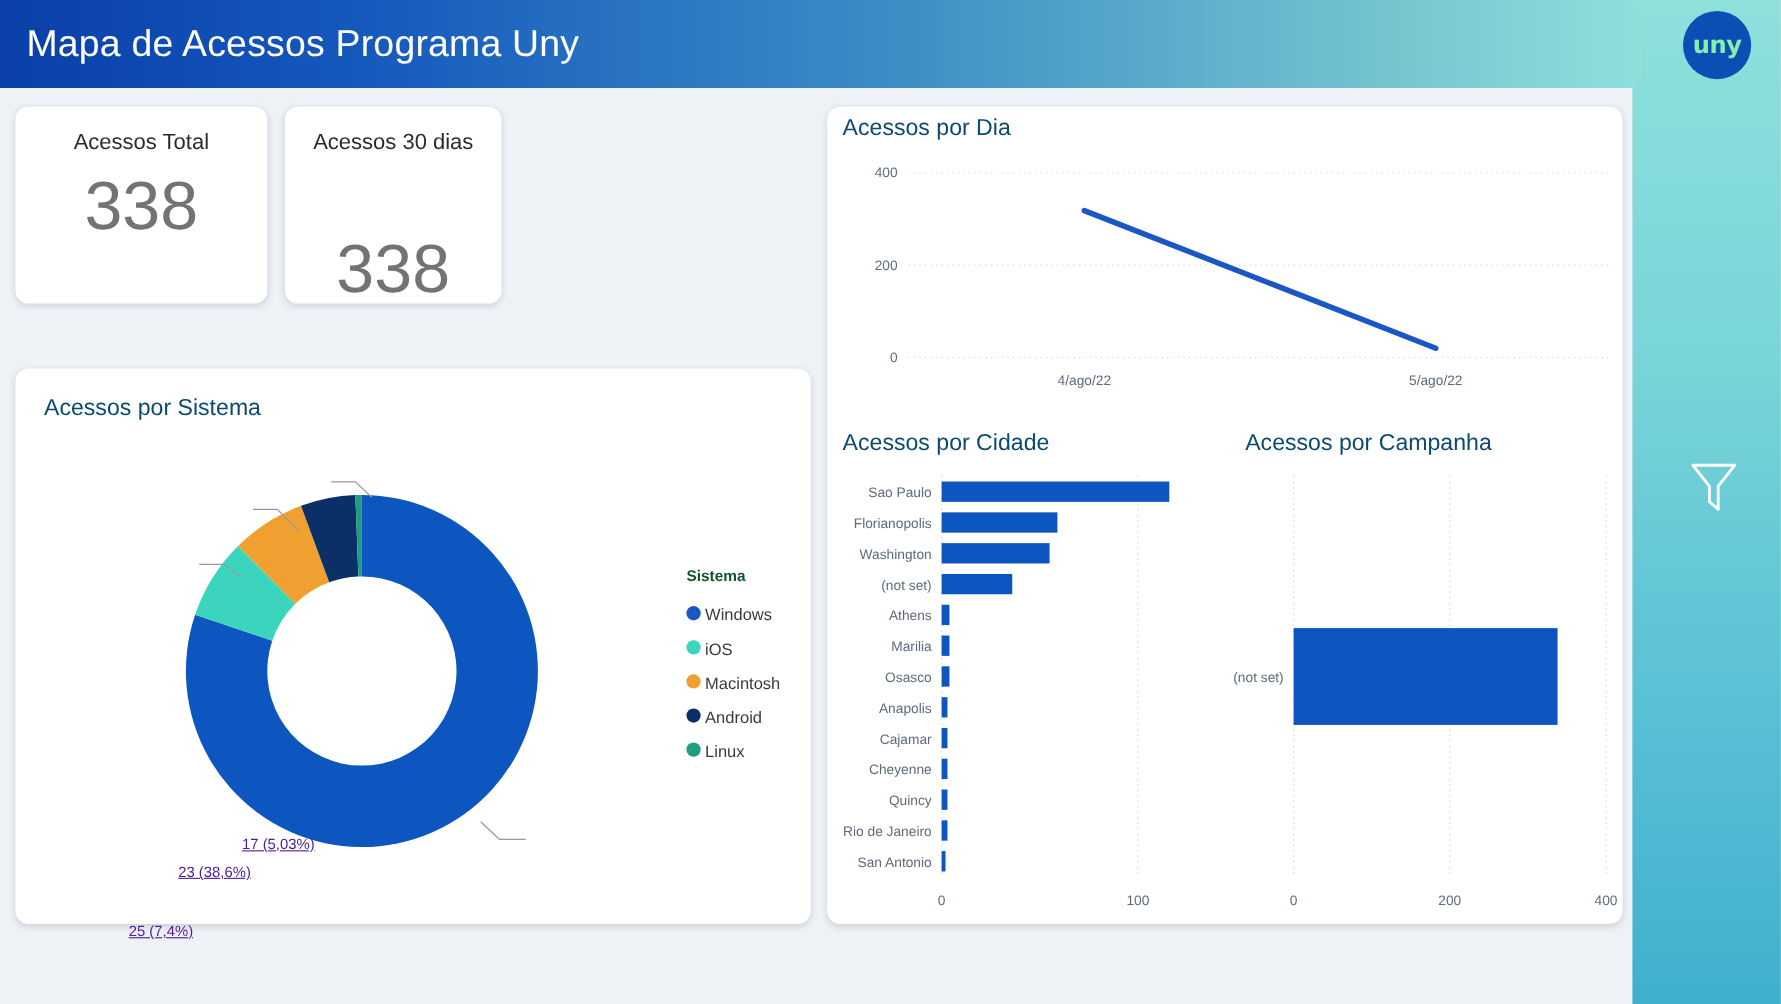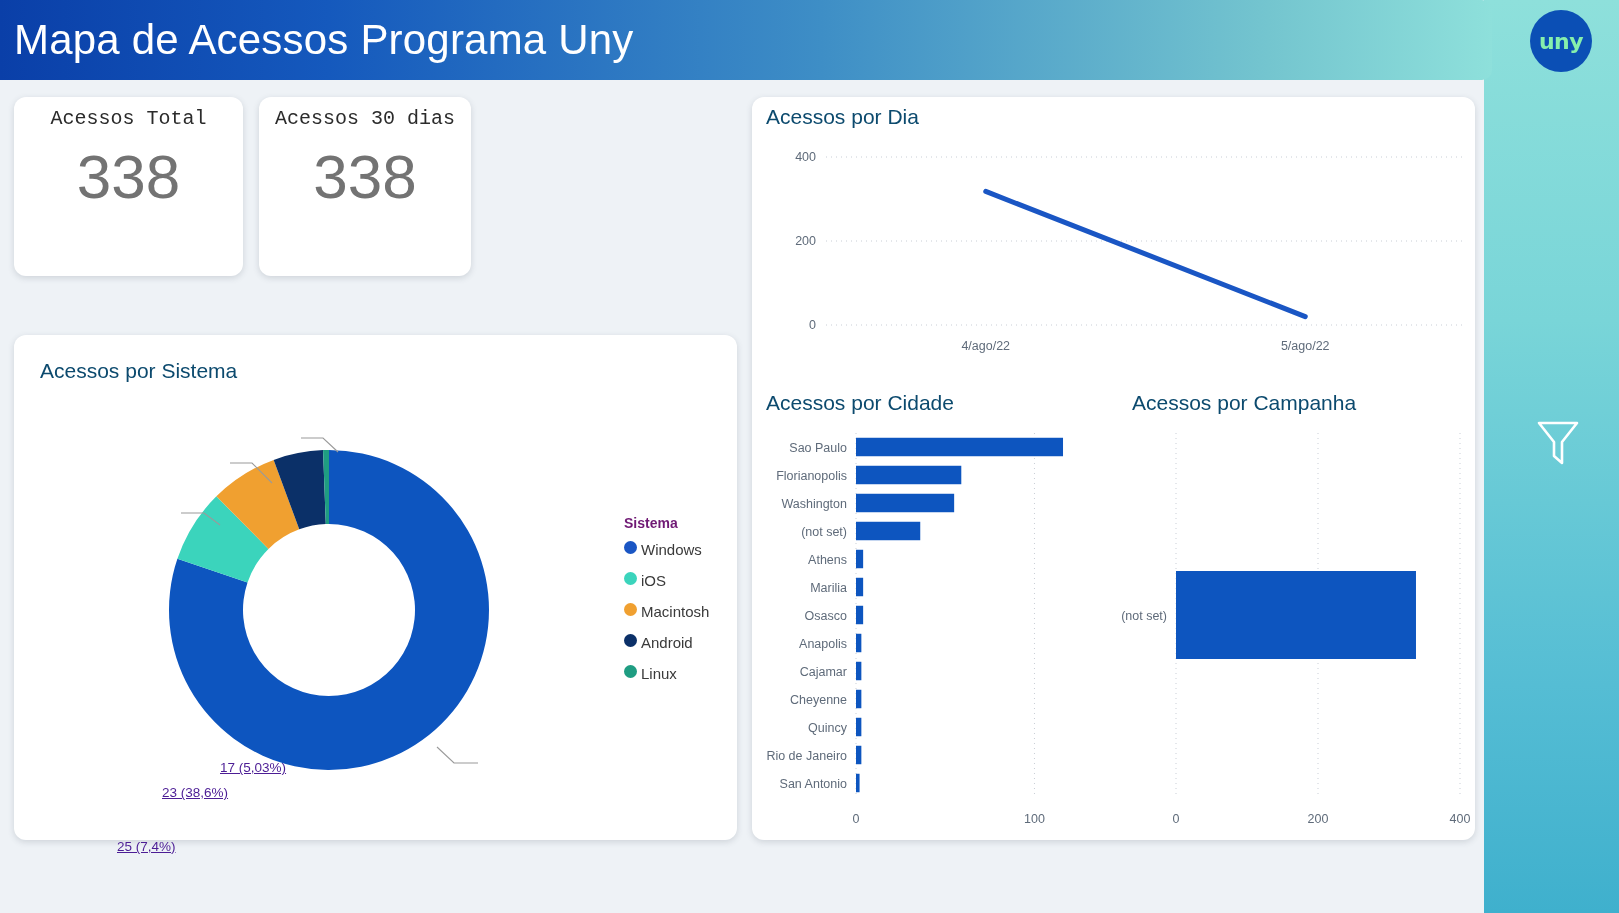--- a/index.html
+++ b/index.html
@@ -38,61 +38,61 @@
 
   
   .header {
     position: absolute; top: 0; left: 0;
     width: 1492px; height: 80px;
     background: linear-gradient(90deg, #0a3fa8 0%, #1559bd 22%, #3e8ec6 55%, #74c5cf 85%, #8ee0db 100%);
     border-radius: 0 10px 10px 0;
     display: flex; align-items: center;
   }
   .header-title {
-    color: #ffffff; font-size: 42px; font-weight: 400;
-    margin-left: 14px; letter-spacing: 0.2px;
+    color: #ffffff; font-size: 34px; font-weight: 400;
+    margin-left: 24px; letter-spacing: 0.2px;
   }
 
   
   .card {
     position: absolute;
     background: #ffffff;
     border-radius: 12px;
     box-shadow: 0 2px 6px rgba(60,70,90,0.18);
   }
 
   
   .kpi { display: flex; flex-direction: column; align-items: center; }
   .kpi-label {
-    font-size: 20px; color: #2b2b2b; margin-top: 10px; font-weight: 400; font-family: Liberation Mono, monospace;
+    font-size: 20px; color: #2b2b2b; margin-top: 21px; font-weight: 400;
   }
   .kpi-value {
     font-size: 62px; color: #737373; font-weight: 400;
     line-height: 1; margin-top: 16px;
   }
   #kpi0 { left: 14px;  top: 97px; width: 229px; height: 179px; }
-  #kpi1 { left: 259px; top: 97px; width: 212px; height: 179px; }
+  #kpi1 { left: 259px; top: 97px; width: 197px; height: 179px; justify-content: space-between; }
   #kpi2 { left: 505px; top: 97px; width: 231px; height: 179px; }
 
   
   .panel-title {
     font-size: 21px; color: #0c4a6e; font-weight: 400;
   }
 
   
   #donut-card { left: 14px; top: 335px; width: 723px; height: 505px; }
   #donut-card .panel-title { position: absolute; left: 26px; top: 24px; }
   .donut-wrap { position: absolute; left: 150px; top: 95px; width: 330px; height: 350px; }
   .donut-svg { width: 330px; height: 350px; }
   .slice-label {
     position: absolute; font-size: 13.5px; color: #4c1d95; white-space: nowrap; text-decoration: underline;
   }
   .leader { position: absolute; }
   .legend { position: absolute; left: 610px; top: 180px; }
-  .legend-title { font-size: 14px; font-weight: 700; color: #701a75; margin-bottom: 10px; }
+  .legend-title { font-size: 14px; font-weight: 700; color: #14532d; margin-bottom: 20px; }
   .legend-row { display: flex; margin-bottom: 14px; }
   .legend-dot { width: 13px; height: 13px; border-radius: 50%; margin-right: 4px; flex: 0 0 auto; }
   .legend-label { font-size: 15px; color: #3a3a3a; }
 
   
   #right-card { left: 752px; top: 97px; width: 723px; height: 743px; }
   #line-title { position: absolute; left: 14px; top: 8px; }
   .axis-text-r { font-size: 12.5px; fill: #5f6b7a; text-anchor: end; font-family: "Liberation Sans", sans-serif; }
   .axis-text-m { font-size: 12.5px; fill: #5f6b7a; text-anchor: middle; font-family: "Liberation Sans", sans-serif; }
   #bars-titles { position: absolute; top: 294px; left: 14px; width: 700px; }

